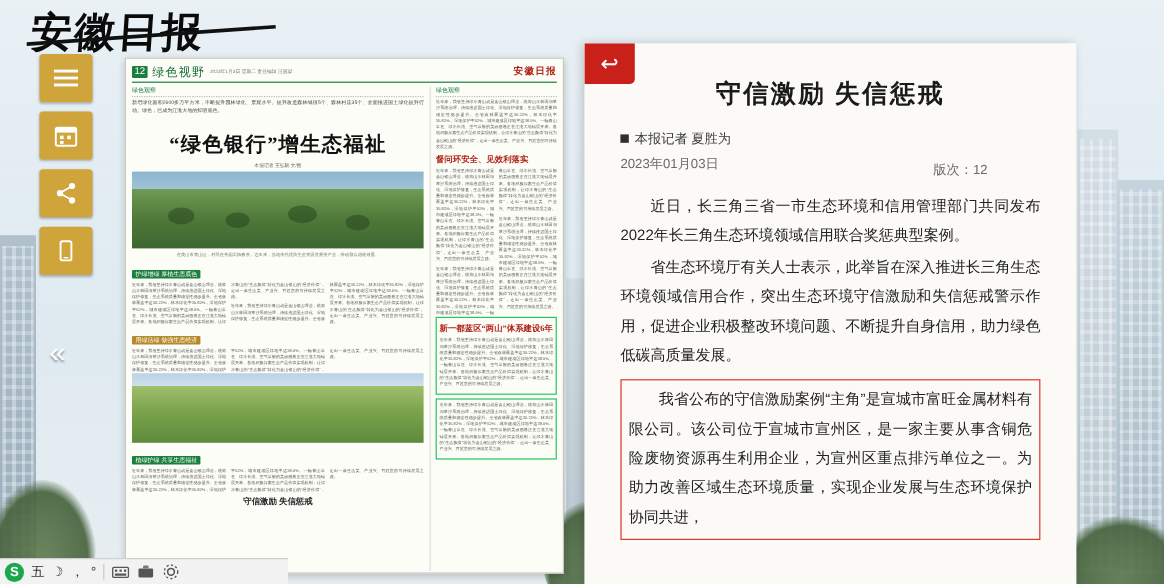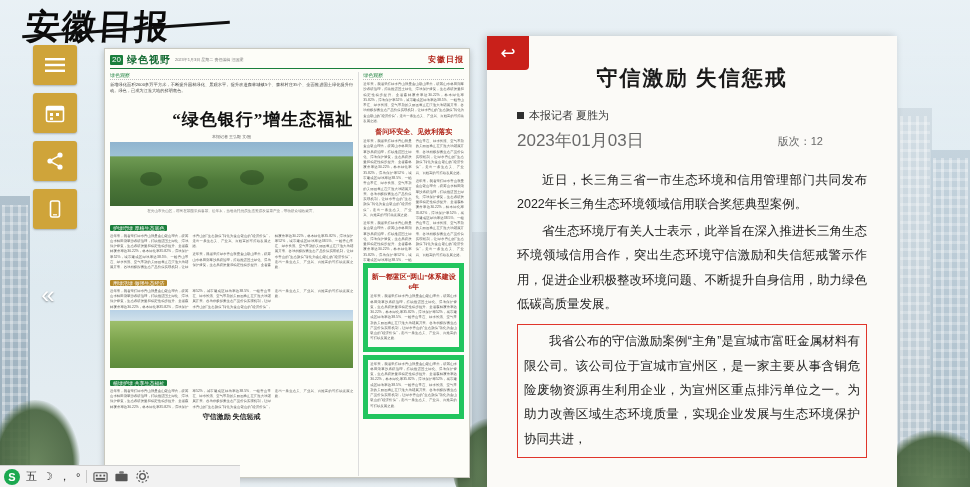--- a/index.html
+++ b/index.html
@@ -94,36 +94,36 @@
     box-shadow: 0 2px 6px rgba(0,0,0,.22);
     overflow: hidden;
     z-index: 5;
     padding: 4px 5px;
   }
   .pg-head { display: flex; align-items: center; gap: 4px; height: 13px; }
   .pg-num {
     background: #1a7f3c; color: #fff; font-size: 8px; line-height: 10px;
     padding: 0 2px; border-radius: 1px;
   }
-  .pg-title { font-family: "Liberation Serif", serif; font-size: 10px; font-weight: bold; color: #146b33; letter-spacing: 1px; }
+  .pg-title { font-family: "Liberation Serif", serif; font-size: 10px; font-weight: normal; color: #146b33; letter-spacing: 1px; }
   .pg-sub { font-size: 4px; color: #777; }
   .pg-head .sp { flex: 1; }
   .pg-flag { font-family: "Liberation Serif", serif; font-size: 8px; font-weight: bold; color: #b02418; letter-spacing: 1px; }
   .pg-rule { height: 1px; background: #1a7f3c; margin: 2px 0 3px; }
   .pg-body { display: flex; gap: 5px; height: 404px; }
   .pg-col-main { width: 244px; }
   .pg-col-side { width: 106px; border-left: 1px solid #ddd; padding-left: 4px; }
   .tagline { font-size: 5px; color: #1a7f3c; border-bottom: 1px dotted #bbb; padding-bottom: 1px; margin-bottom: 2px; }
   .lead {
     font-size: 4.2px; line-height: 1.5; color: #444; text-align: justify;
     margin-bottom: 3px;
   }
   .headline {
     font-family: "Liberation Serif", serif;
-    font-size: 17px; font-weight: bold; color: #111; text-align: right;
+    font-size: 17px; font-weight: bold; color: #111; text-align: center;
     letter-spacing: 1px; margin: 13px 0 3px;
   }
   .byline { font-size: 4px; color: #666; text-align: center; margin-bottom: 3px; }
   .photo {
     height: 64px; margin-bottom: 3px;
     background:
       linear-gradient(180deg, #8fb4cf 0%, #9ec2d6 22%, #6f9b53 23%, #4f7a3a 60%, #3c6630 100%);
     position: relative; overflow: hidden;
   }
   .photo.p2 {
@@ -136,22 +136,22 @@
   .cols2 { column-count: 2; column-gap: 4px; }
   .txt {
     font-size: 3.4px; line-height: 1.55; color: #5a5a5a; text-align: justify;
     margin: 0 0 3px;
   }
   .subhead {
     display: inline-block; font-size: 5px; color: #fff; background: #1a7f3c;
     padding: 0 3px; margin: 2px 0; border-radius: 1px;
   }
   .subhead.alt { background: #b5892a; }
-  .side-title { font-family: "Liberation Serif", serif; font-size: 7px; font-weight: bold; color: #b02418; text-align: center; margin: 2px 0; }
-  .side-box { border: 5px solid #22c55e; padding: 2px; margin-bottom: 3px; }
+  .side-title { font-family: "Liberation Serif", serif; font-size: 7px; font-weight: bold; color: #b02418; margin: 2px 0; }
+  .side-box { border: 1px solid #22c55e; padding: 2px; margin-bottom: 3px; }
   .pg-foot { font-family: "Liberation Serif", serif; font-size: 7px; font-weight: bold; text-align: center; color: #222; margin-top: 2px; }
 
   
   #reader {
     position: absolute; left: 487px; top: 36px;
     width: 410px; height: 451px;
     background: #fbfaf7;
     box-shadow: -2px 0 8px rgba(0,0,0,.18);
     z-index: 8;
     overflow: hidden;
@@ -163,21 +163,21 @@
     border-bottom-right-radius: 4px;
     color: #fff; text-align: center; line-height: 34px; font-size: 18px;
   }
   #reader h1 {
     font-family: "Liberation Serif", serif;
     font-size: 21px; font-weight: bold; color: #1a1a1a;
     text-align: center; margin: 18px 0 16px; letter-spacing: 2px;
   }
   .meta-row { display: flex; align-items: center; gap: 5px; font-size: 11px; color: #3a3a3a; }
   .meta-sq { width: 7px; height: 7px; background: #2f2f2f; display: inline-block; }
-  .meta-date { font-size: 17px; color: #6a6a6a; margin-top: 6px; }
+  .meta-date { font-size: 11px; color: #6a6a6a; margin-top: 6px; }
   .meta-issue { position: absolute; right: 44px; font-size: 11px; color: #6a6a6a; }
   #meta-block { position: relative; }
   #article { margin-top: 16px; }
   #article p {
     font-size: 12.5px; line-height: 1.95; color: #222; margin: 0 0 2px;
     text-indent: 2em; text-align: justify;
   }
   #article p.highlight {
     border: 1px solid #e0352b;
     padding: 4px 6px 6px;
@@ -264,21 +264,21 @@
           <rect x="5.5" y="2" width="9" height="16" rx="1.6" fill="none" stroke="#fff" stroke-width="1.6"></rect>
           <rect x="8" y="15.2" width="4" height="1.2" fill="#fff"></rect>
         </svg>
     </span>
   </div>
 </div>
 <div id="collapse-btn">«</div>
 
 <div id="paper">
   <div class="pg-head">
-    <span class="pg-num">20</span>
+    <span class="pg-num">12</span>
     <span class="pg-title">绿色视野</span>
     <span class="pg-sub">2023年1月3日 星期二 责任编辑 汪国梁</span>
     <span class="sp"></span>
     <span class="pg-flag">安徽日报</span>
   </div>
   <div class="pg-rule"></div>
 
   <div class="pg-body">
     <div class="pg-col-main">
       <div class="tagline">绿色观察</div>

